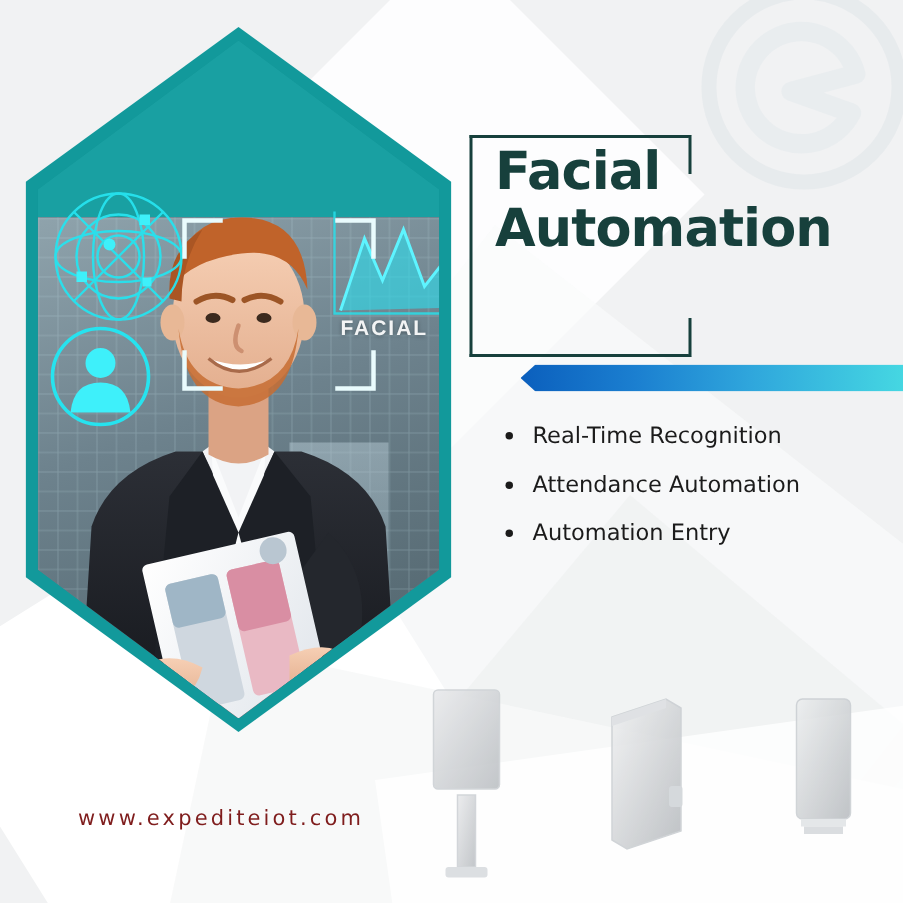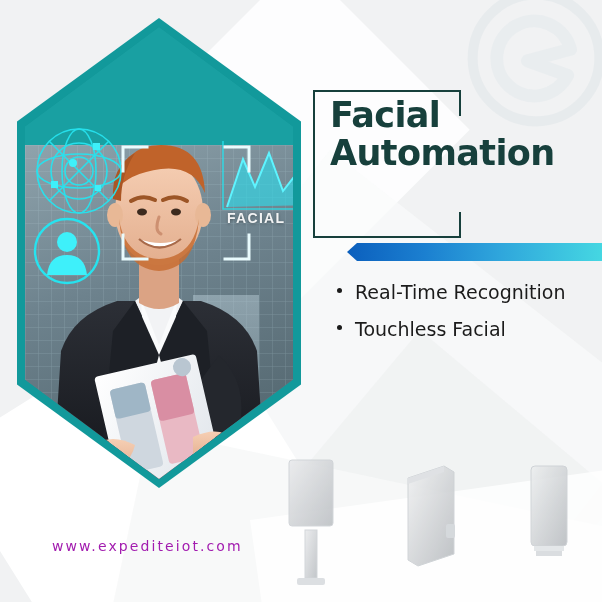--- a/index.html
+++ b/index.html
@@ -113,31 +113,31 @@
     background:linear-gradient(90deg,#0b5fbd 0%,#1b7fd0 30%,#2fa6dc 60%,#45d7e2 100%);
     clip-path:polygon(10px 0,100% 0,100% 100%,10px 100%,0 50%);
   }
 
   .bullets{
     position:absolute;left:333px;top:282px;width:262px;
     list-style:none;margin:0;padding:0;
   }
   .bullets li{
     position:relative;padding-left:22px;margin-bottom:16px;
-    color:#1b1b1b;font-size:19px;line-height:1.1;font-weight:400;
+    color:#1b1b1b;font-size:15px;line-height:1.1;font-weight:400;
     font-family:"DejaVu Sans", sans-serif;
   }
   .bullets li:before{
     content:"";position:absolute;left:4px;top:6px;width:5px;height:5px;
     border-radius:50%;background:#1b1b1b;
   }
 
   .site-url{
     position:absolute;left:52px;top:538px;
-    color:#a21caf;font-size:14px;letter-spacing:2.1px;font-weight:400;
+    color:#7f1d1d;font-size:14px;letter-spacing:2.1px;font-weight:400;
     font-family:"DejaVu Sans", sans-serif;
   }
 
   
   .device{position:absolute;opacity:.85;}
   .dev-kiosk{left:287px;top:458px;width:48px;height:130px;}
   .dev-wall{left:404px;top:462px;width:54px;height:110px;}
   .dev-desk{left:528px;top:464px;width:42px;height:96px;}
 </style>
 </head>
@@ -281,21 +281,22 @@
   <div class="title-frame"></div>
   <div class="title">
     <div>Facial</div>
     <div>Automation</div>
   </div>
 
   <div class="gradient-bar"></div>
 
   <ul class="bullets">
     <li><span>Real-Time Recognition</span></li>
-    <li><span>Touchless Facial</span></li>
+    <li><span>Attendance Automation</span></li>
+    <li><span>Automation Entry</span></li>
   </ul>
 
   <div class="site-url">www.expediteiot.com</div>
 
   <svg class="device dev-kiosk" viewBox="0 0 48 130">
     <defs>
       <linearGradient id="g1" x1="0" y1="0" x2="1" y2="1">
         <stop offset="0%" stop-color="#e9eaec"></stop>
           <stop offset="100%" stop-color="#b9bdc1"></stop>
       </linearGradient>

